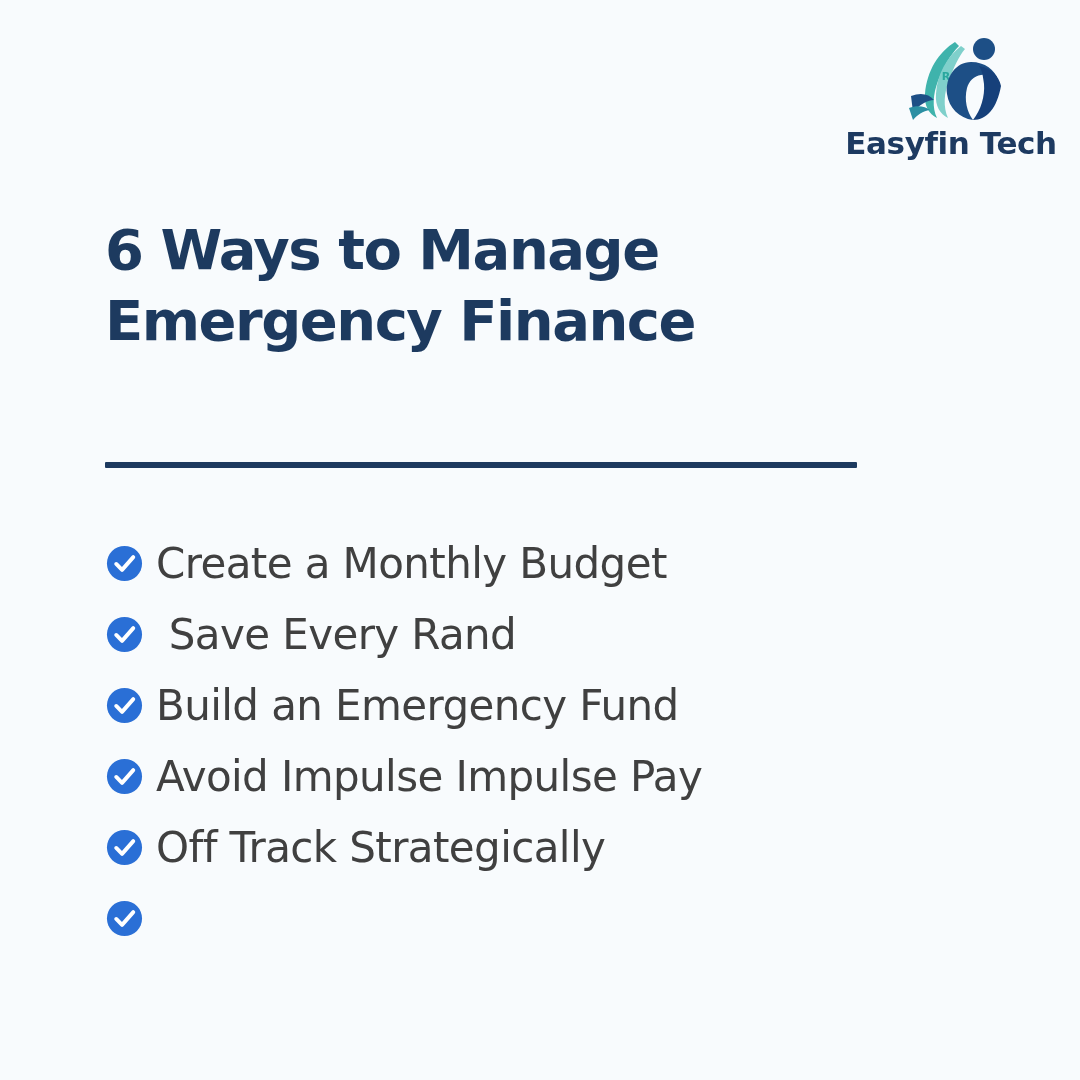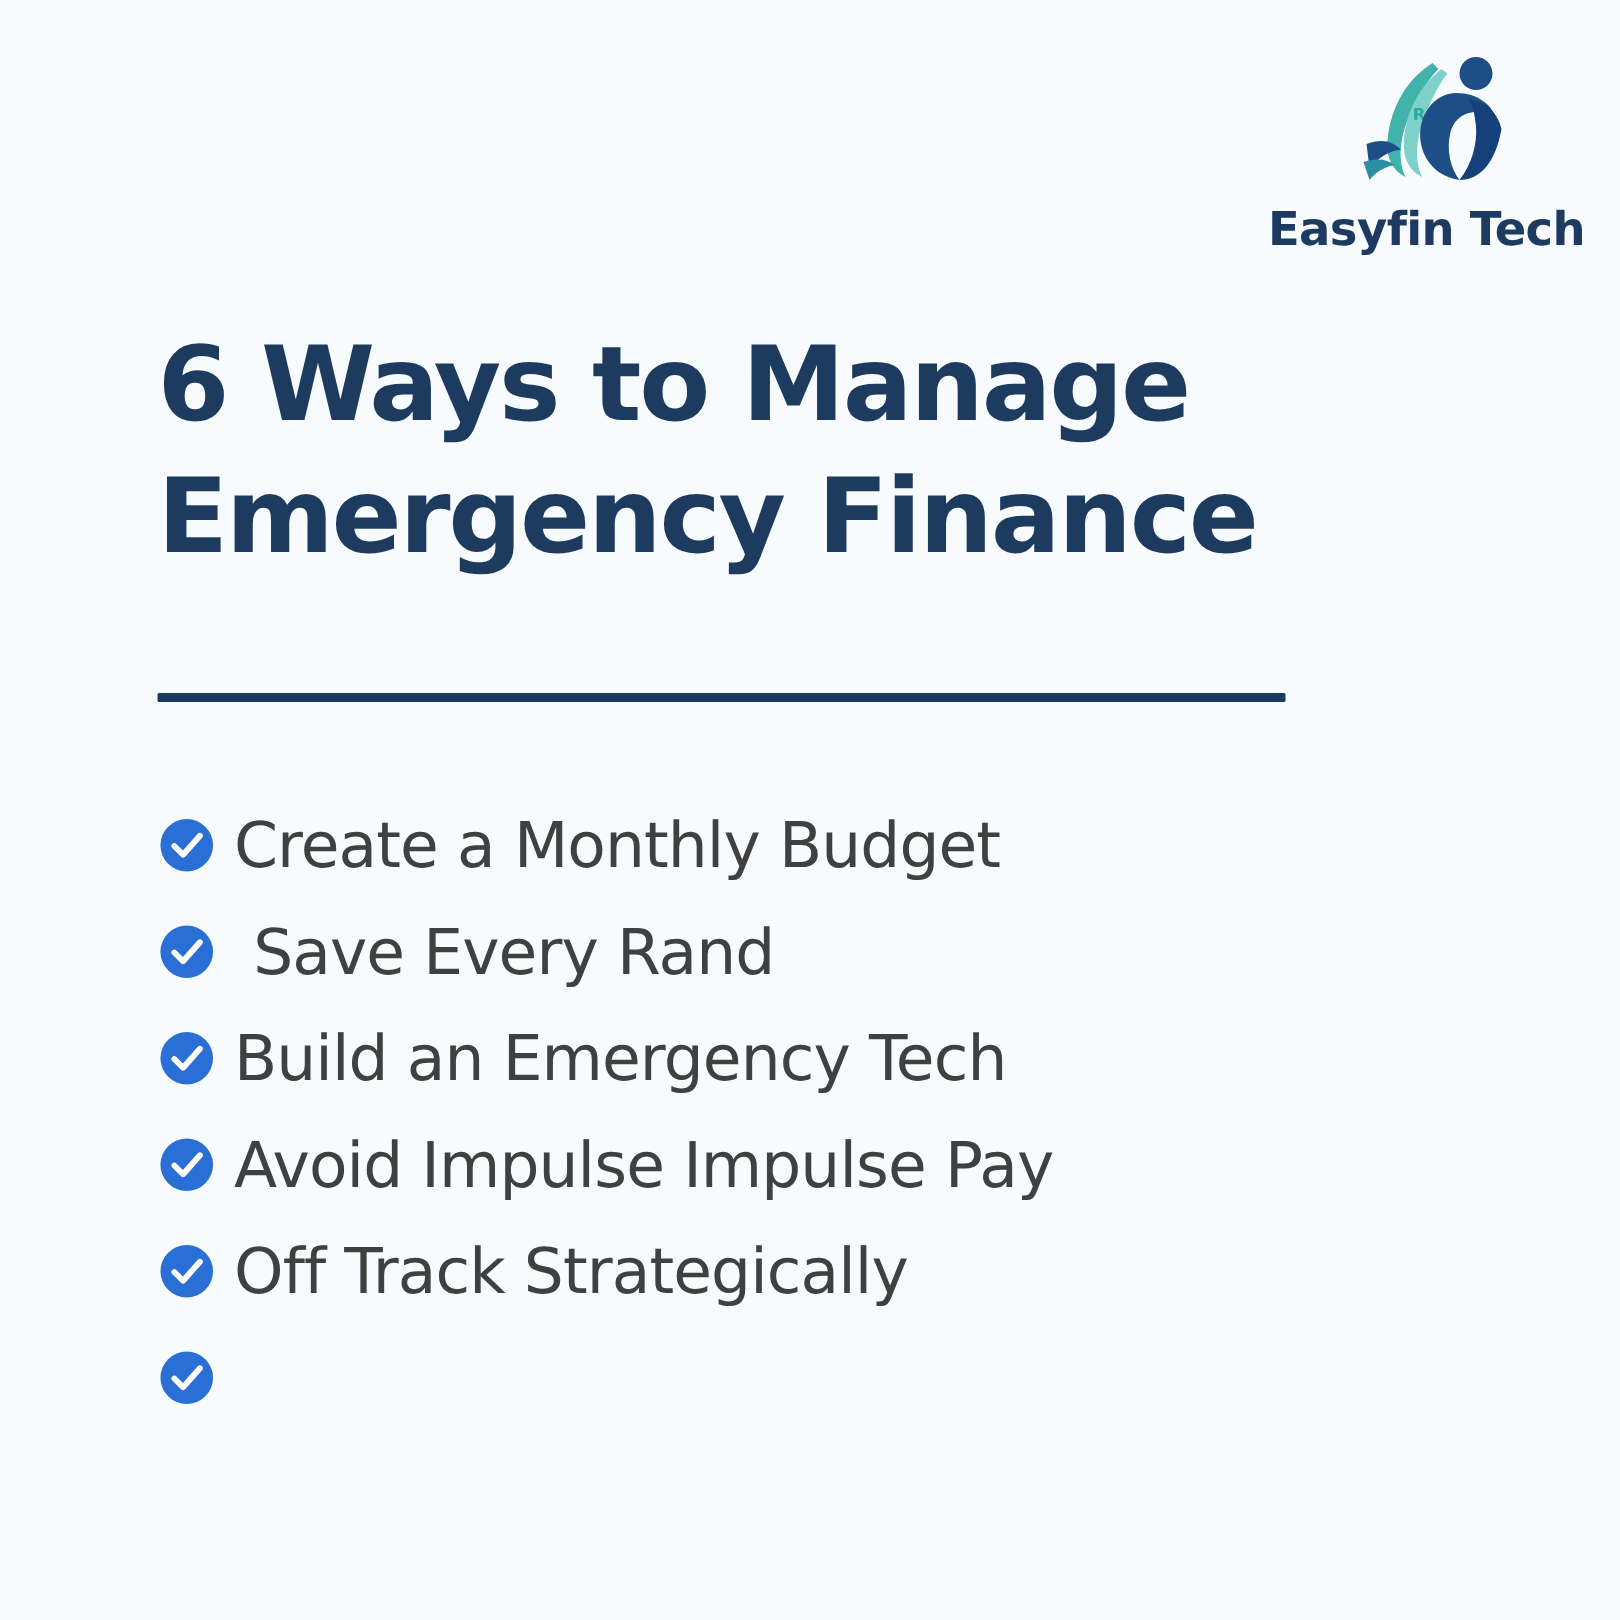--- a/index.html
+++ b/index.html
@@ -32,40 +32,40 @@
     display:flex;
     flex-direction:column;
     align-items:center;
   }
   .logo-mark {
     width:104px;
     height:86px;
     display:block;
   }
   .logo-wordmark {
-    margin-top:16px;
+    margin-top:6px;
     font-family:"DejaVu Sans", sans-serif;
     font-weight:bold;
     font-size:31px;
     letter-spacing:-0.4px;
     color:#1d3a61;
     white-space:nowrap;
     line-height:1;
   }
 
   
   .headline {
     position:absolute;
     left:105px;
     top:214px;
     width:880px;
     color:#1d3a5f;
     font-family:"DejaVu Sans", sans-serif;
     font-weight:bold;
-    font-size:69px;
+    font-size:56px;
     line-height:1.27;
     letter-spacing:-1.5px;
   }
   .headline .hl-line { display:block; }
 
   
   .divider {
     position:absolute;
     left:105px;
     top:462px;
@@ -155,21 +155,21 @@
         <path d="M11.5 20.5 L17.5 26.5 L29 13.5" fill="none" stroke="#ffffff" stroke-width="4" stroke-linecap="round" stroke-linejoin="round"></path>
       </svg>
       <span class="check-label"> Save Every Rand</span>
     </li>
 
     <li class="check-item">
       <svg class="check-badge" viewBox="0 0 40 40">
         <circle cx="20" cy="20" r="18" fill="#2a6fd6"></circle>
         <path d="M11.5 20.5 L17.5 26.5 L29 13.5" fill="none" stroke="#ffffff" stroke-width="4" stroke-linecap="round" stroke-linejoin="round"></path>
       </svg>
-      <span class="check-label">Build an Emergency Tech</span>
+      <span class="check-label">Build an Emergency Fund</span>
     </li>
 
     <li class="check-item">
       <svg class="check-badge" viewBox="0 0 40 40">
         <circle cx="20" cy="20" r="18" fill="#2a6fd6"></circle>
         <path d="M11.5 20.5 L17.5 26.5 L29 13.5" fill="none" stroke="#ffffff" stroke-width="4" stroke-linecap="round" stroke-linejoin="round"></path>
       </svg>
       <span class="check-label">Avoid Impulse Impulse Pay</span>
     </li>
 

